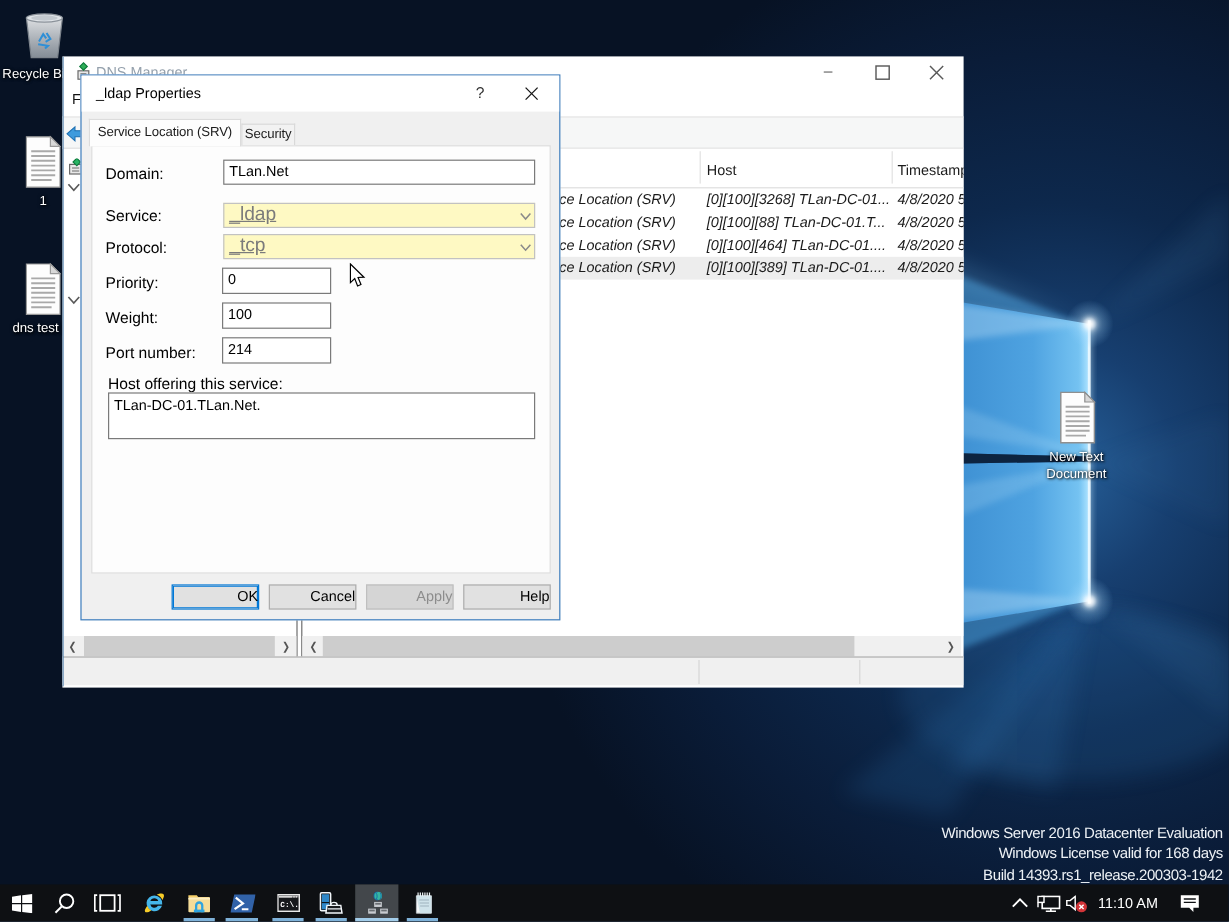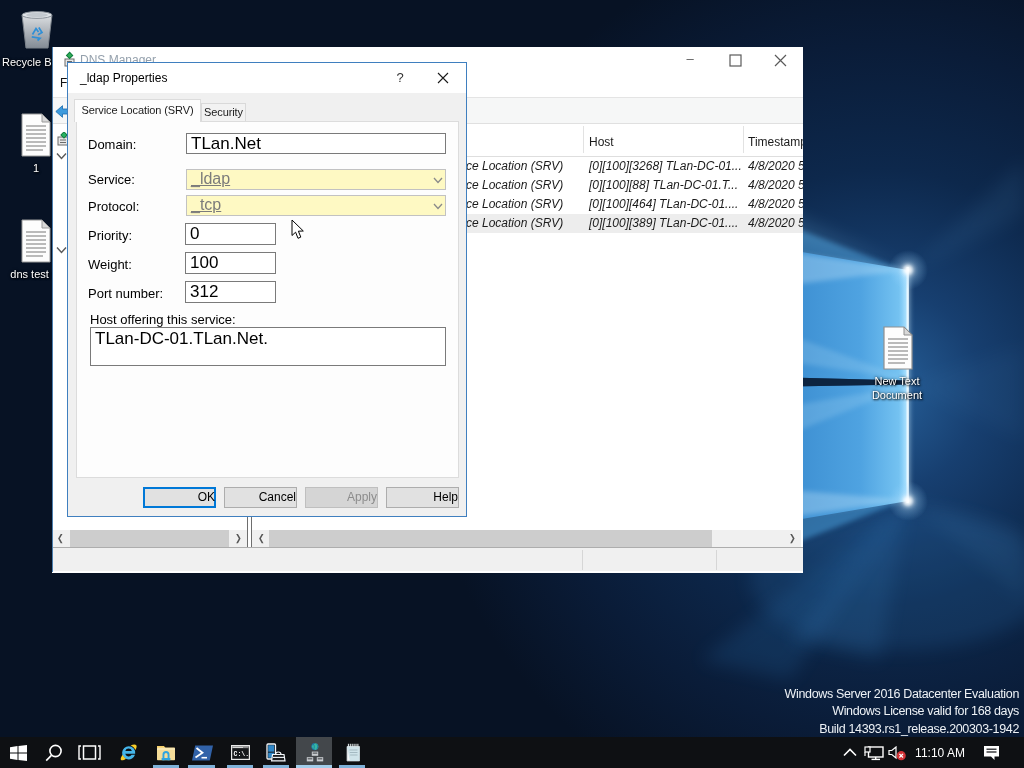--- a/index.html
+++ b/index.html
@@ -25,21 +25,21 @@
 .sarrow { color:#555; font-size:8px; top:4px; transform:scaleY(1.15); }
 #statusbar { left:0; top:500px; width:751px; height:24px; background:#f0f0f0; border-top:1px solid #adadad; }
 
 
 #dlg { left:67px; top:62px; width:400px; height:455px; background:#f0f0f0; border:1px solid #3f7fbf; z-index:3; font-size:12px; }
 #dlgtitle { left:0; top:0; width:398px; height:30px; background:#fff; }
 #dlgtitle .t { left:12px; top:8px; color:#000; font-size:12px; }
 #tabpage { left:8px; top:58px; width:383px; height:357px; background:#fdfdfd; border:1px solid #dcdcdc; }
 .tab { font-size:11px; color:#1b1b1b; letter-spacing:-0.1px; }
 .flabel { color:#000; font-size:13px; }
-.tbox { background:#fff; border:1px solid #7a7a7a; font-size:17px; color:#000; padding-left:4px; line-height:19px; }
+.tbox { background:#fff; border:1px solid #7a7a7a; font-size:12px; color:#000; padding-left:4px; line-height:19px; }
 .combo { background:#fef9c3; border:1px solid #c2c2c2; font-size:16px; color:#7b7b7b; padding-left:4px; line-height:18px;text-decoration:underline; }
 .btn { height:21px; width:73px; background:#e1e1e1; border:1px solid #adadad; text-align:right; line-height:19px; font-size:12px; color:#000; }
 
 
 #taskbar { left:0; top:737px; width:1024px; height:31px; background:#0e1013; z-index:5; }
 #tray { color:#fff; font-size:12px; }
 
 
 #lic { right:5px; top:686px; text-align:right; color:#eef2f6; font-size:12.5px; letter-spacing:-0.35px; line-height:17.3px; z-index:1; }
 </style>
@@ -287,21 +287,21 @@
       </svg></div>
   <div class="abs flabel" style="left:20px;top:136px">Protocol:</div>
   <div class="abs combo" style="left:118px;top:132px;width:260px;height:21px">_tcp<svg class="abs" style="left:246px;top:7px" width="10" height="7" viewBox="0 0 10 7">
         <path d="M1,1 L5,5.5 L9,1" fill="none" stroke="#8a8a8a" stroke-width="1.3"></path>
       </svg></div>
   <div class="abs flabel" style="left:20px;top:165px">Priority:</div>
   <div class="abs tbox" style="left:117px;top:160px;width:91px;height:22px">0</div>
   <div class="abs flabel" style="left:20px;top:194px">Weight:</div>
   <div class="abs tbox" style="left:117px;top:189px;width:91px;height:22px">100</div>
   <div class="abs flabel" style="left:20px;top:223px">Port number:</div>
-  <div class="abs tbox" style="left:117px;top:218px;width:91px;height:22px">312</div>
+  <div class="abs tbox" style="left:117px;top:218px;width:91px;height:22px">214</div>
   <div class="abs flabel" style="left:22px;top:249px">Host offering this service:</div>
   <div class="abs tbox" style="left:22px;top:264px;width:356px;height:39px;line-height:21px">TLan-DC-01.TLan.Net.</div>
 
   <div class="abs btn" style="left:75px;top:424px;border:1px solid #0078d7;box-shadow:inset 0 0 0 1px #0078d7">OK</div>
   <div class="abs btn" style="left:156px;top:424px">Cancel</div>
   <div class="abs btn" style="left:237px;top:424px;background:#d5d5d5;border-color:#bfbfbf;color:#8c8c8c">Apply</div>
   <div class="abs btn" style="left:318px;top:424px">Help</div>
 </div>
 
 <svg class="abs" style="left:291px;top:219px;z-index:6" width="14" height="21" viewBox="0 0 14 21">

